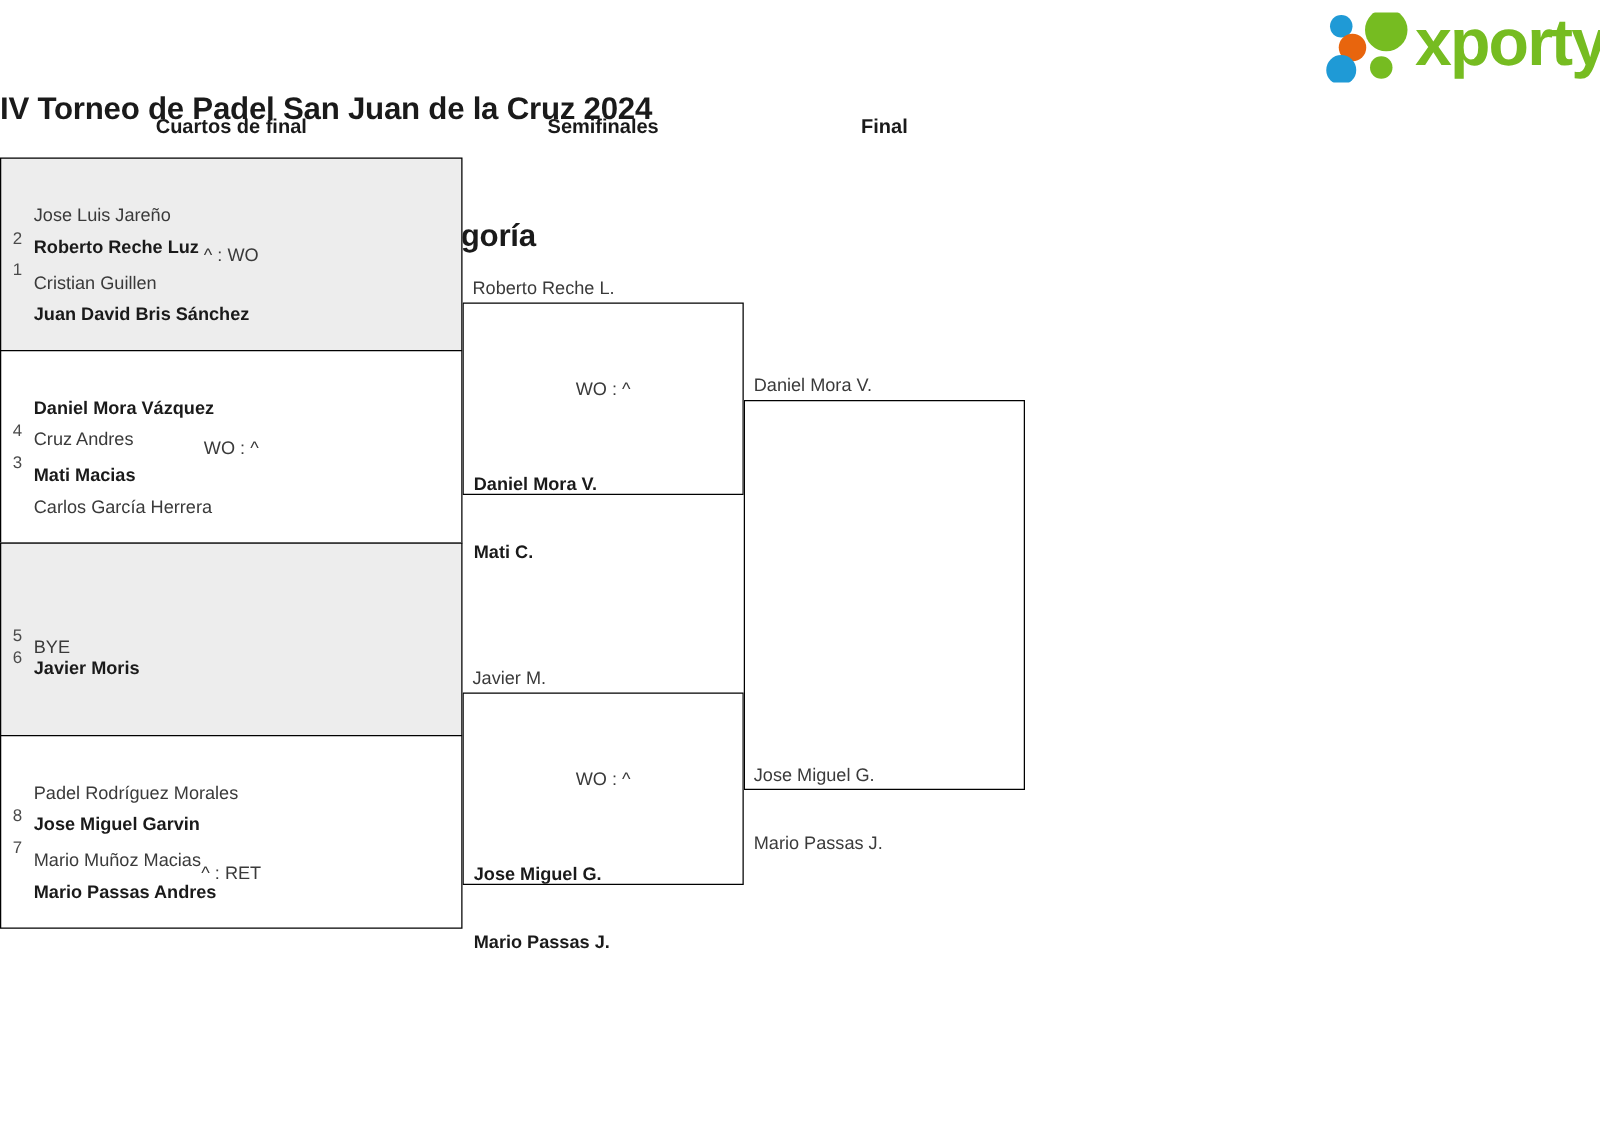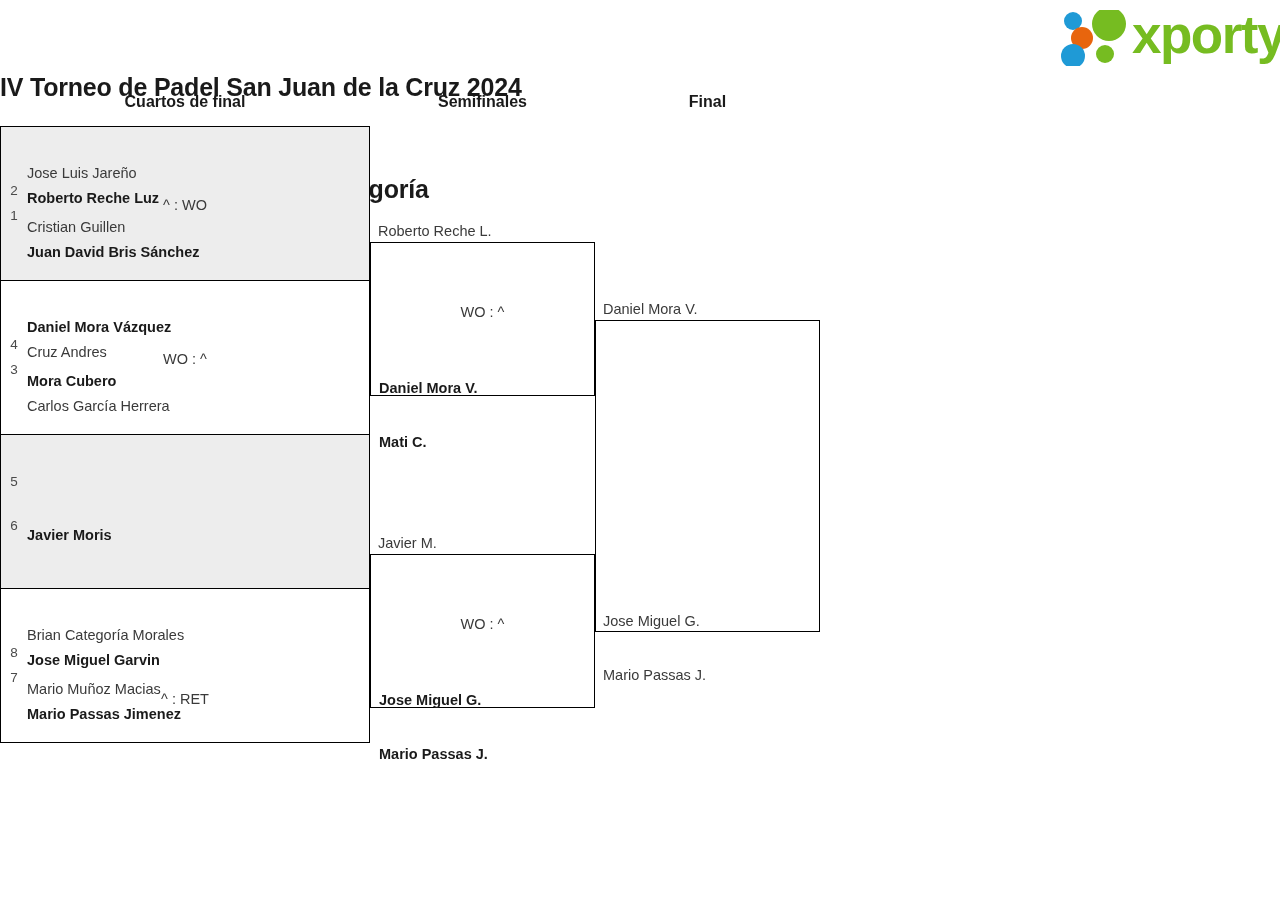--- a/index.html
+++ b/index.html
@@ -194,45 +194,46 @@
       <div class="match plain" style="top:154px; height:155px;">
         <div class="team team-top">
           <span class="seed">3</span>
           <span class="p1">Cruz Andres</span>
           <span class="p2">Carlos García Herrera</span>
         </div>
         <div class="score" style="top:69px;">WO : ^</div>
         <div class="team winner team-bottom">
           <span class="seed">4</span>
           <span class="p1">Daniel Mora Vázquez</span>
-          <span class="p2">Mora Cubero</span>
+          <span class="p2">Mati Macias</span>
         </div>
       </div>
 
       <div class="match shaded" style="top:308px; height:155px;">
         <div class="team team-top" style="top:20px;">
           <span class="seed">5</span>
+          <span class="p1">BYE</span>
         </div>
         <div class="score" style="top:69px;"></div>
         <div class="team winner team-bottom">
           <span class="seed">6</span>
           <span class="p1">Javier Moris</span>
         </div>
       </div>
 
       <div class="match plain" style="top:462px; height:155px;">
         <div class="team winner team-top">
           <span class="seed">7</span>
           <span class="p1">Jose Miguel Garvin</span>
-          <span class="p2">Mario Passas Jimenez</span>
+          <span class="p2">Mario Passas Andres</span>
         </div>
         <div class="score" style="top:69px;margin-top:32px;">^ : RET</div>
         <div class="team team-bottom">
           <span class="seed">8</span>
-          <span class="p1">Brian Categoría Morales</span>
+          <span class="p1">Padel Rodríguez Morales</span>
           <span class="p2">Mario Muñoz Macias</span>
         </div>
       </div>
 
     </div>
 
     <div class="col-sf">
 
       <div class="feed" style="left:378px; top:60px;">
         <span>Roberto Reche L.</span>

